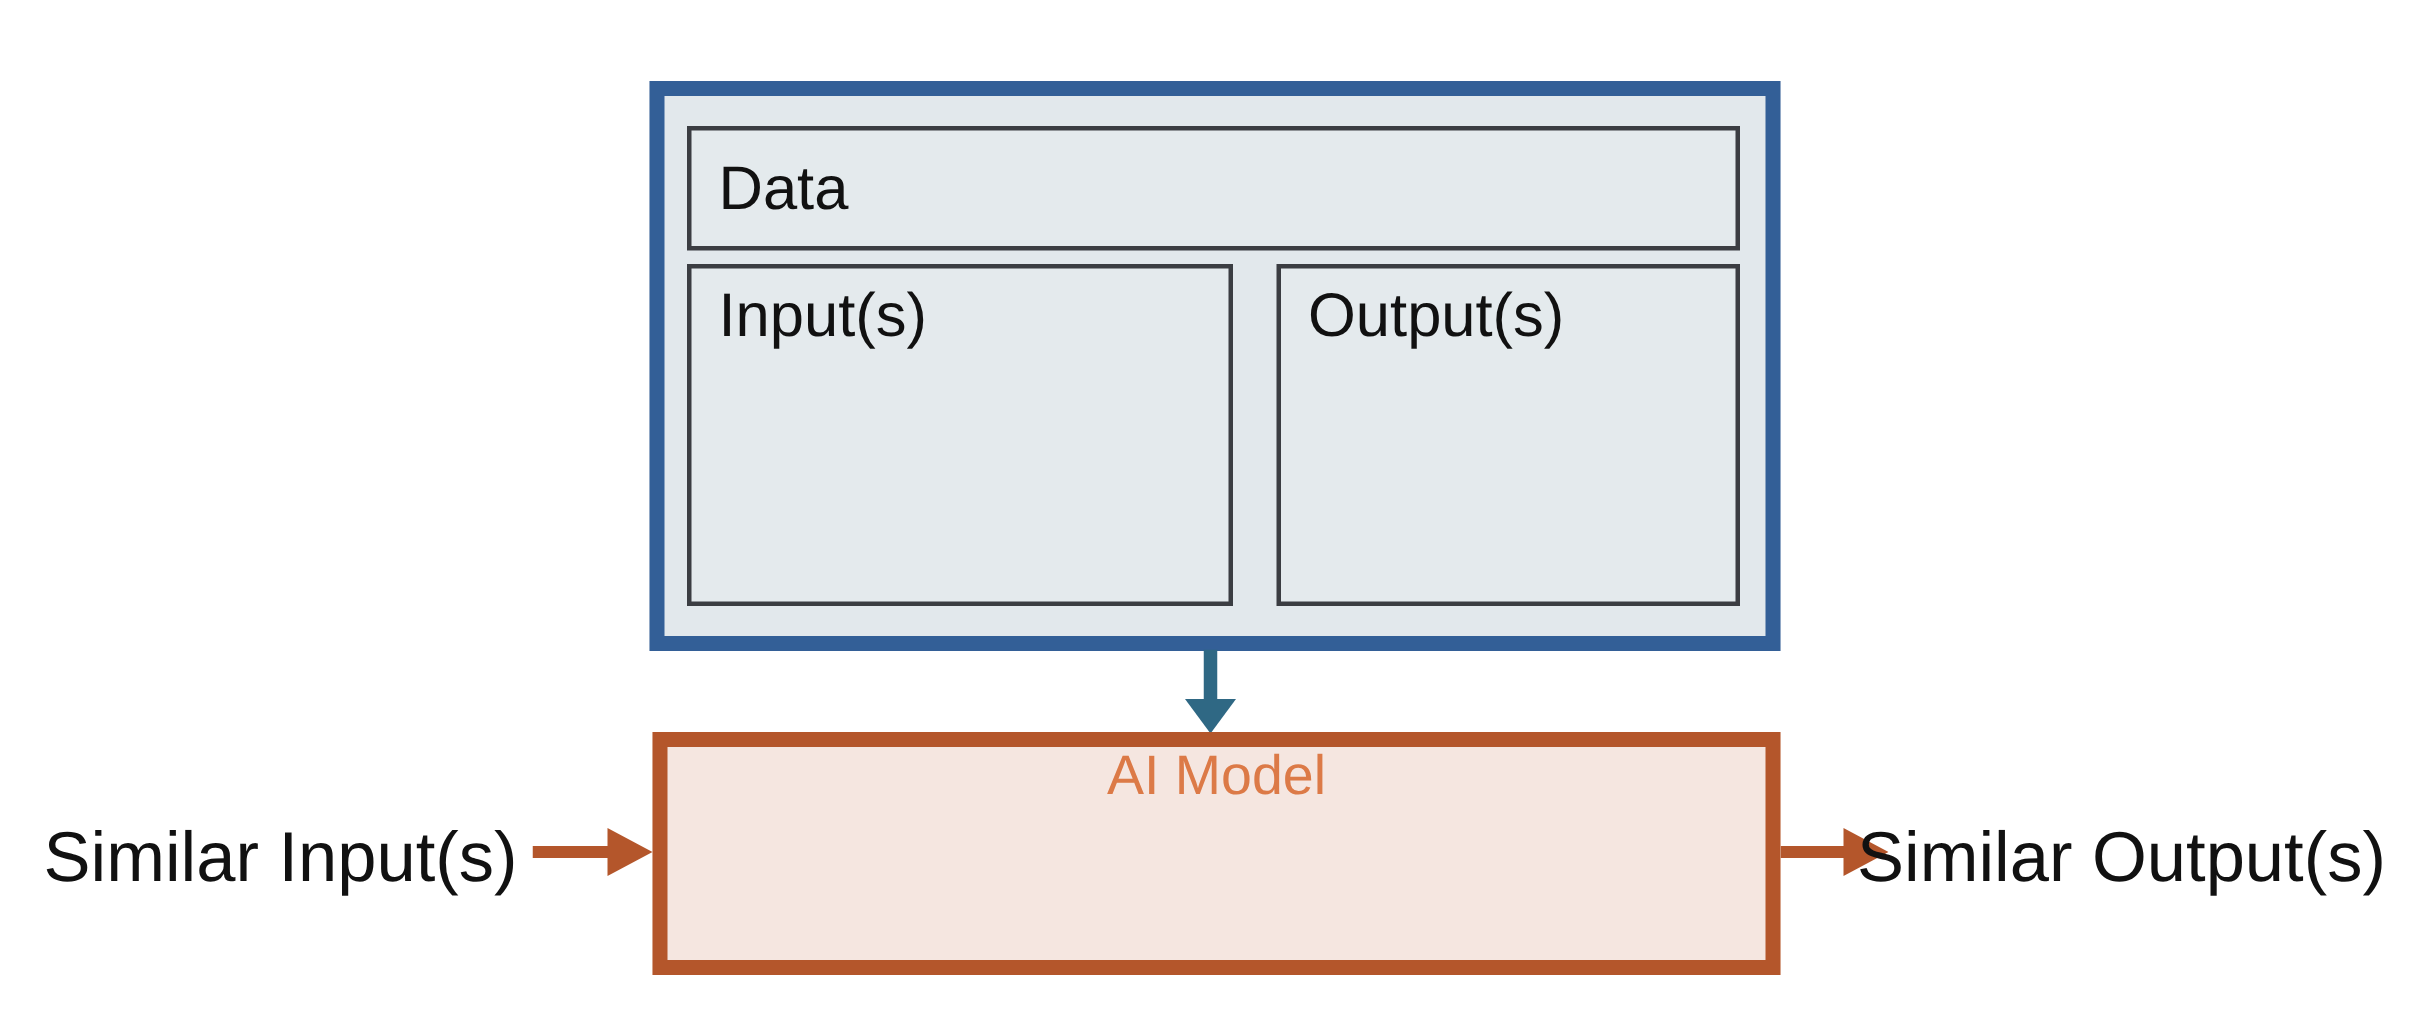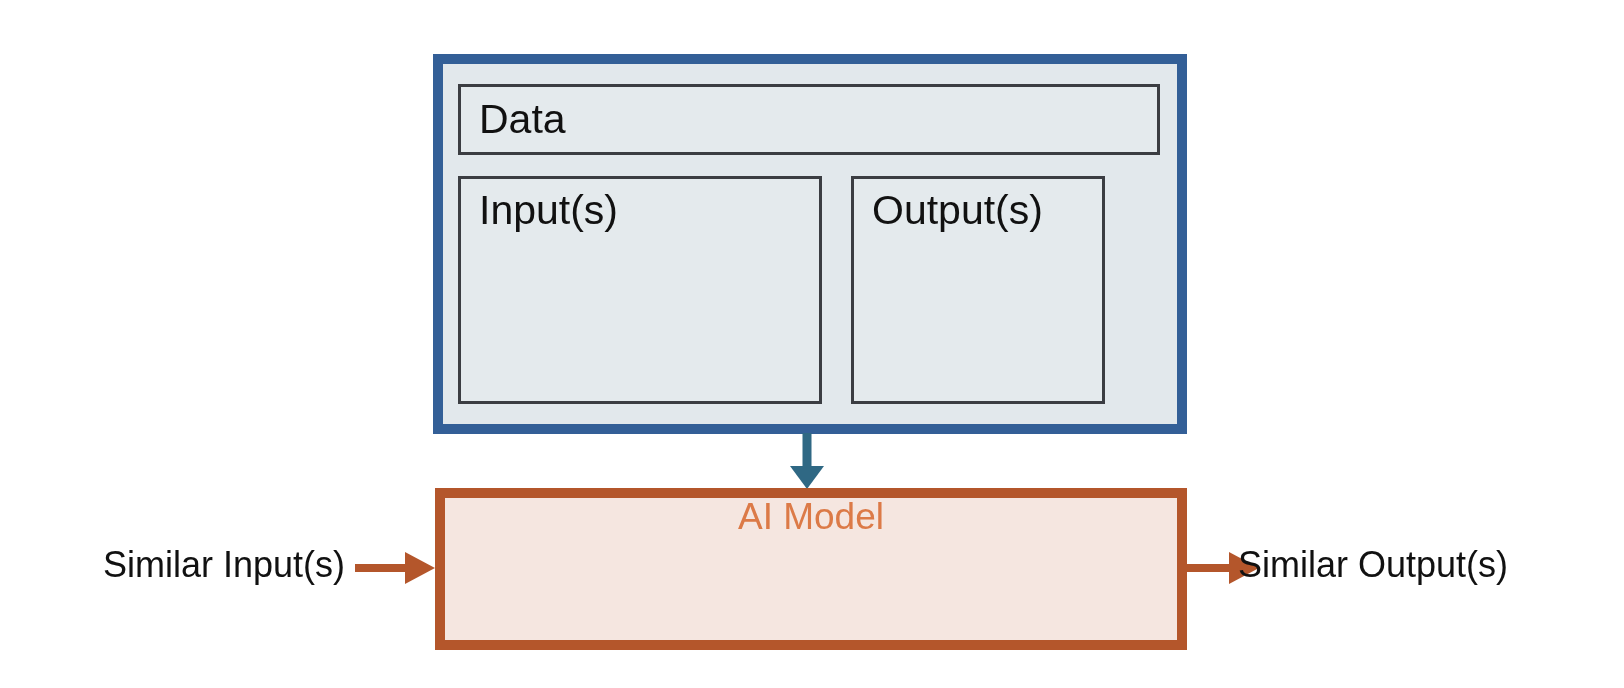--- a/index.html
+++ b/index.html
@@ -37,33 +37,33 @@
   .inner-box {
     position: absolute;
     border: 3px solid var(--inner_border);
     background: var(--inner_fill);
     color: var(--text);
     font-size: 41px;
     line-height: 1.15;
   }
   .data-title-box {
     left: 15px; top: 20px;
-    width: 702px; height: 71px;
+    width: 702px; height: 83px;
     display: flex;
     align-items: center;
     padding-left: 18px;
   }
   .input-box {
     left: 15px; top: 112px;
     width: 364px; height: 228px;
     padding: 8px 0 0 18px;
   }
   .output-box {
     left: 408px; top: 112px;
-    width: 254px; height: 228px;
+    width: 309px; height: 228px;
     padding: 8px 0 0 18px;
   }
 
   
   .model-box {
     position: absolute;
     left: 435px; top: 488px;
     width: 752px; height: 162px;
     border: 10px solid var(--orange_border);
     background: var(--orange_fill);
@@ -74,21 +74,21 @@
   .model-label {
     color: var(--orange_text);
     font-size: 37px;
     line-height: 1;
   }
 
   
   .side-label {
     position: absolute;
     color: var(--text);
-    font-size: 36px;
+    font-size: 47px;
     line-height: 1.2;
     white-space: nowrap;
   }
   .left-label  { right: 1279px; top: 543px; text-align: right; }
   .right-label { left: 1238px; top: 543px; }
 
   
   .arrow { position: absolute; display: block; }
   .arrow-teal  rect, .arrow-teal  polygon { fill: var(--teal_arrow); }
   .arrow-orange rect, .arrow-orange polygon { fill: var(--orange_border); }

